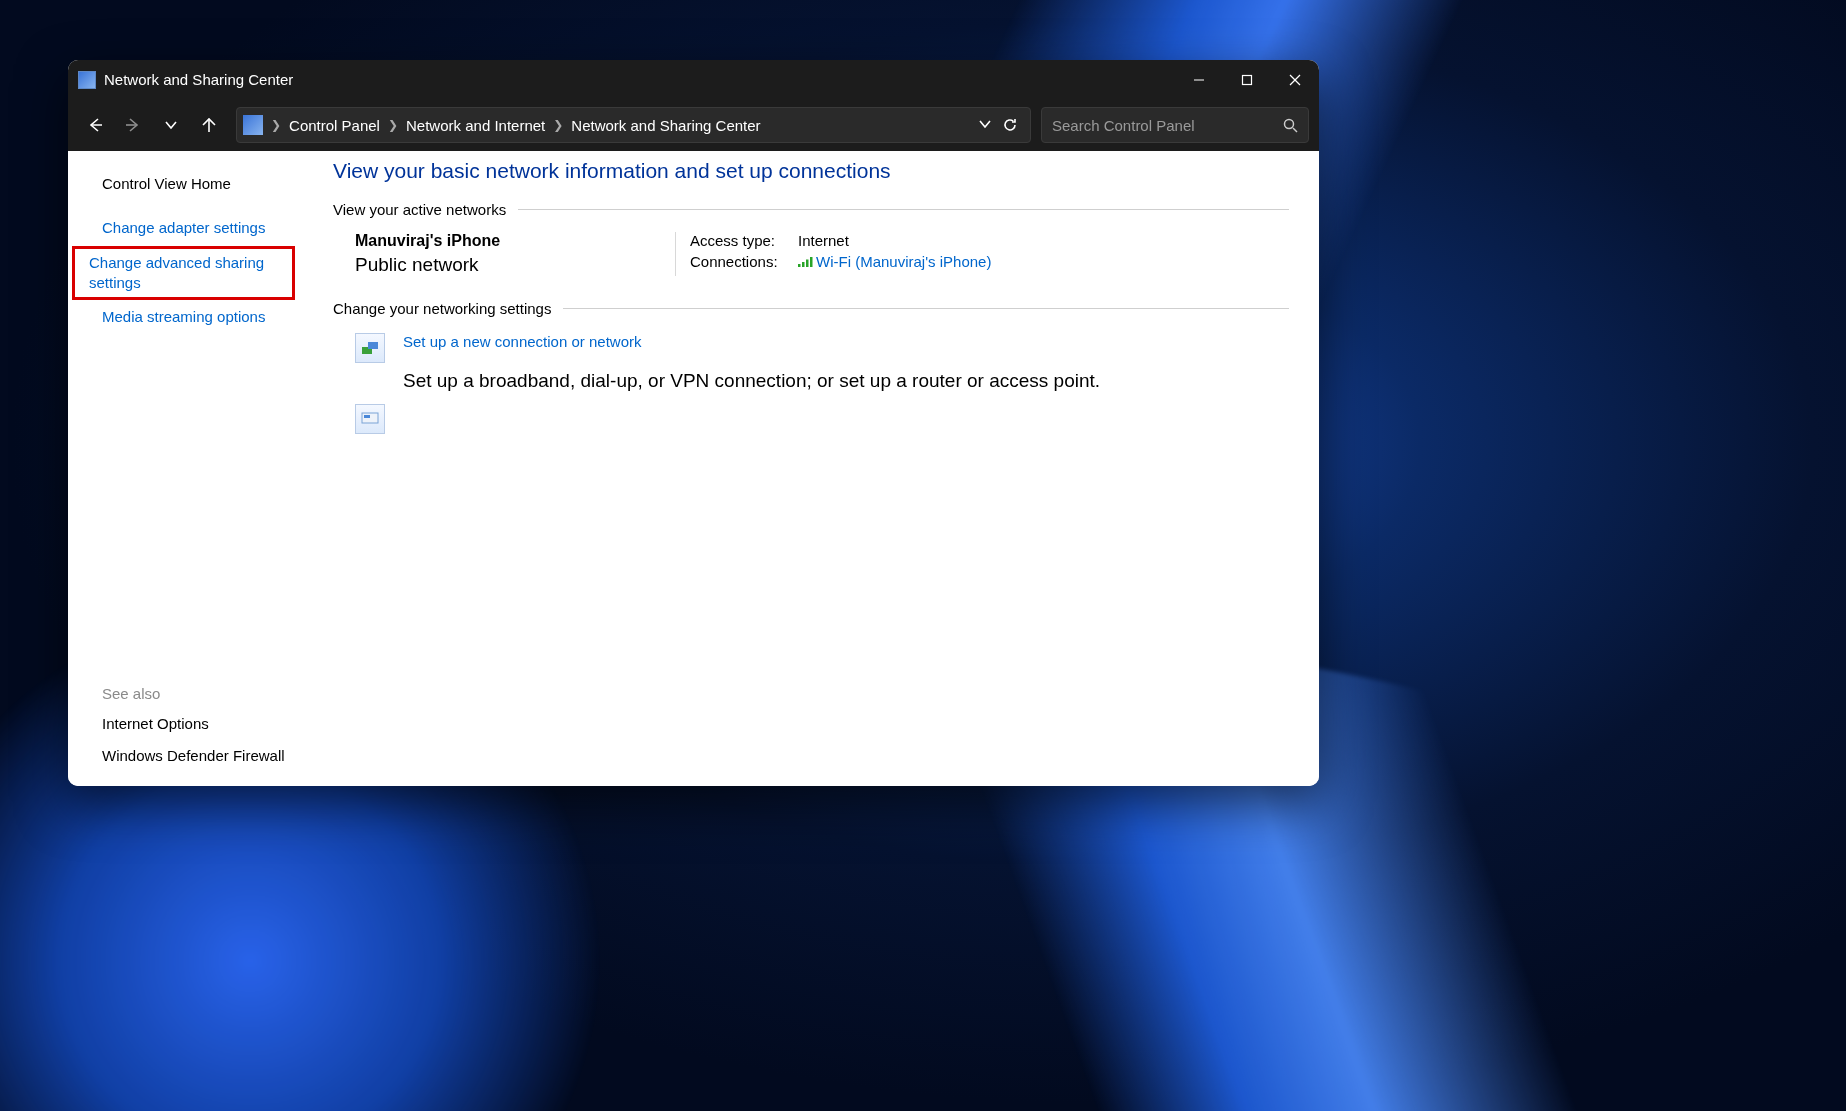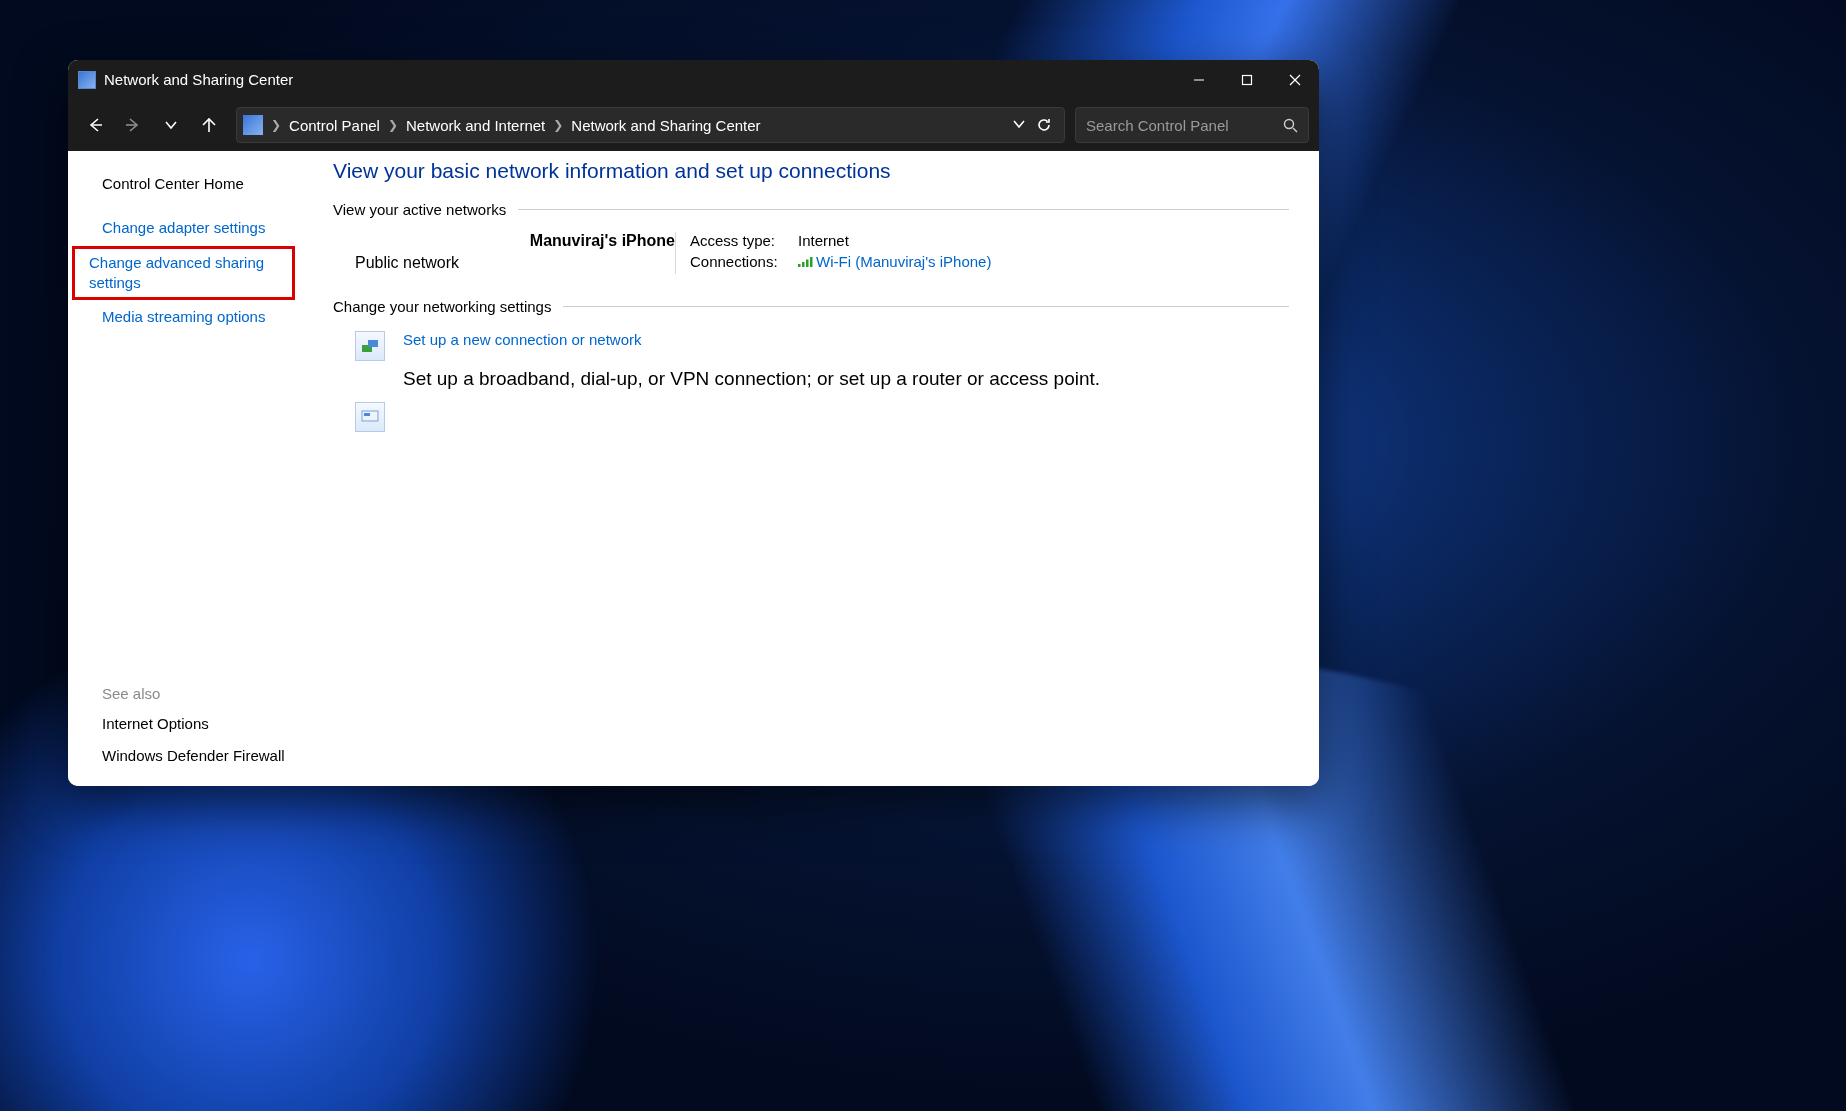--- a/index.html
+++ b/index.html
@@ -88,21 +88,21 @@
   .addressbar .cpicon {
     width: 20px; height: 20px;
     background: linear-gradient(135deg,#3a74d8,#88b4ef);
     margin-right: 6px;
   }
   .crumb { padding: 0 6px; }
   .chev { color: #aaa; padding: 0 2px; font-size: 12px; }
   .addressbar .endbtns { margin-left: auto; display:flex; gap:10px; padding-right:6px;}
   
   .searchbox {
-    width: 234px;
+    width: 268px;
     height: 36px;
     background: #2a2a2a;
     border: 1px solid #3a3a3a;
     border-radius: 4px;
     display: flex;
     align-items: center;
     padding: 0 10px;
     color: #9a9a9a;
     font-size: 15px;
   }
@@ -154,22 +154,22 @@
     font-size:15px; color:#000;
     margin: 6px 0 10px 0;
   }
   .section-head .line { flex:1; height:1px; background:#cfcfcf; margin-left:12px; }
   
   .network-row {
     display:flex;
     padding: 4px 0 18px 22px;
   }
   .net-left { width: 320px; }
-  .net-left .nname { font-weight:600; font-size:16px;text-align:right; }
-  .net-left .ntype { font-size:16px; margin-top:4px; }
+  .net-left .nname { font-weight:600; font-size:16px; }
+  .net-left .ntype { font-size:19px; margin-top:4px; }
   .net-sep { width:1px; background:#d8d8d8; margin-right:14px; }
   .net-right { font-size:15px; }
   .net-right .row { display:flex; margin-bottom:4px; }
   .net-right .k { width: 108px; }
   .net-right .v { }
   .net-right .v.link { color:#0066cc; display:flex; align-items:center; gap:2px;}
   .wifi-icon { display:inline-flex; }
   
   .setting-item {
     display:flex;
@@ -267,21 +267,21 @@
       <svg class="sicon" width="15" height="15" stroke="#ccc" fill="none">
           <circle cx="6" cy="6" r="4.5" stroke-width="1.5"></circle>
           <line x1="10" y1="10" x2="14" y2="14" stroke-width="1.5"></line>
         </svg>
     </div>
   </div>
 
   <div class="content">
 
     <div class="sidebar">
-      <span class="cp-home">Control Center Home</span>
+      <span class="cp-home">Control View Home</span>
       <a>Change adapter settings</a>
       <a class="highlighted">Change advanced sharing settings</a>
       <a>Media streaming options</a>
 
       <div class="seealso-block">
         <div class="sa-head">See also</div>
         <span class="sa-item">Internet Options</span>
         <span class="sa-item">Windows Defender Firewall</span>
       </div>
     </div>

